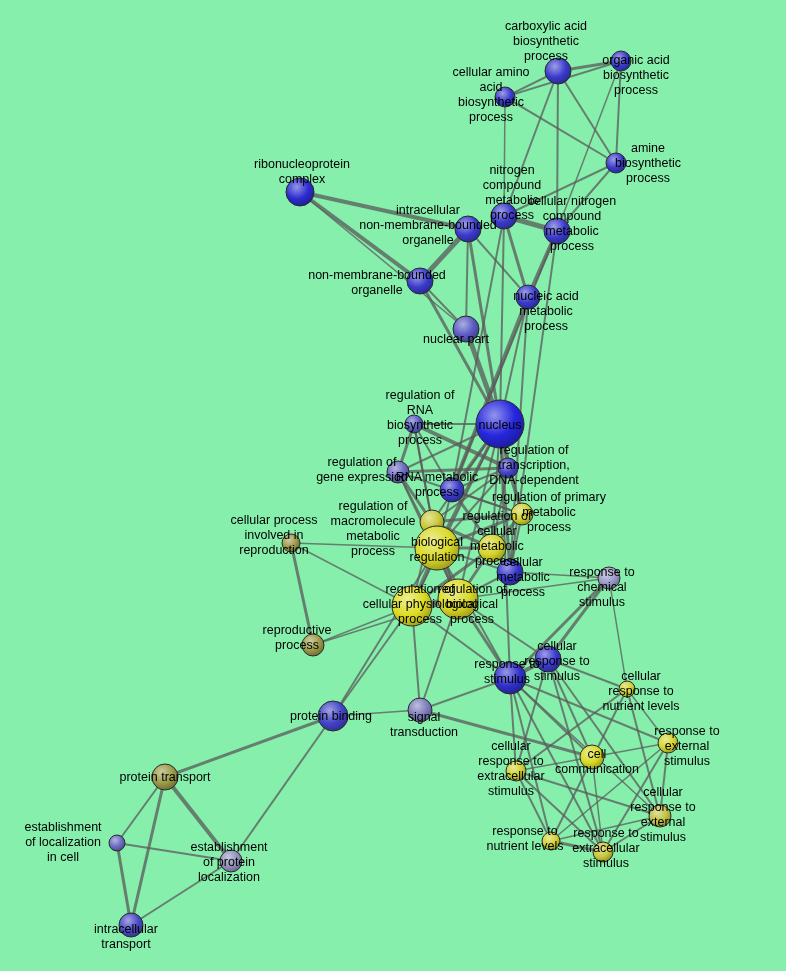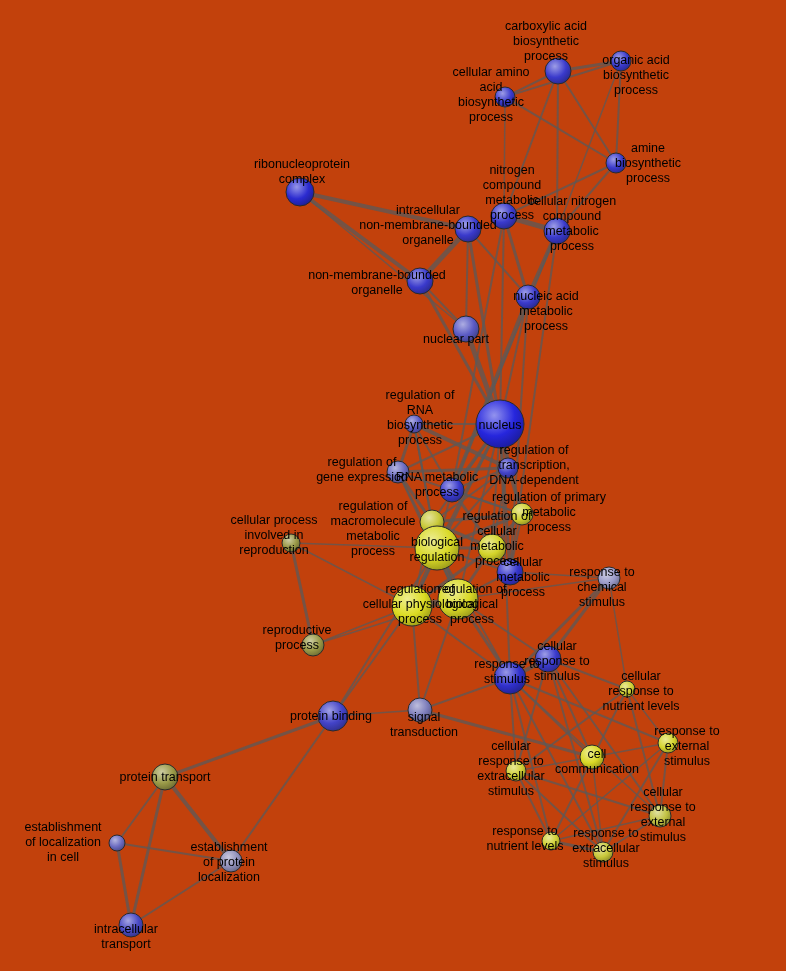--- a/index.html
+++ b/index.html
@@ -5,21 +5,21 @@
   html, body {
     margin: 0;
     padding: 0;
     background: #ffffff;
     font-family: "Liberation Sans", sans-serif;
   }
   .canvas {
     position: relative;
     width: 786px;
     height: 971px;
-    background: #c2410c;
+    background: #86efac;
     overflow: hidden;
   }
   svg text {
     font-family: "Liberation Sans", sans-serif;
     font-size: 12.5px;
     fill: #000000;
     user-select: none;
   }
 </style>
 </head>

